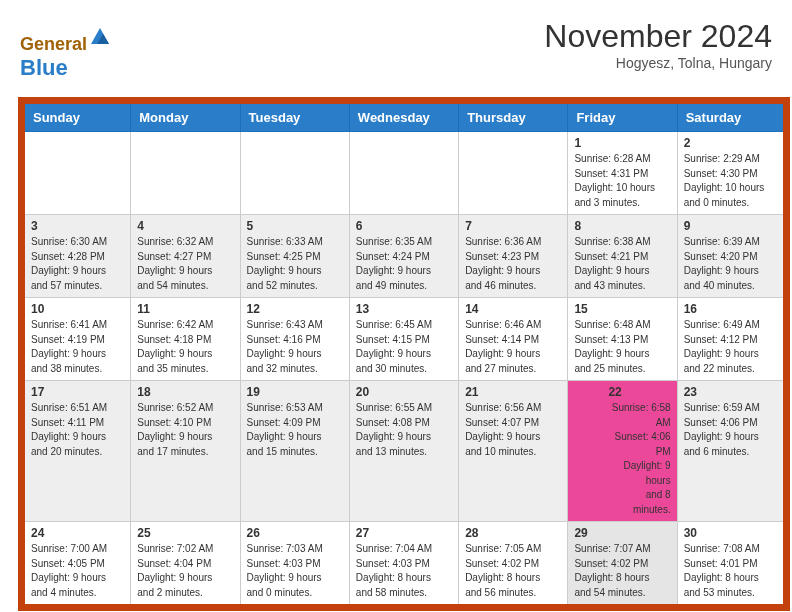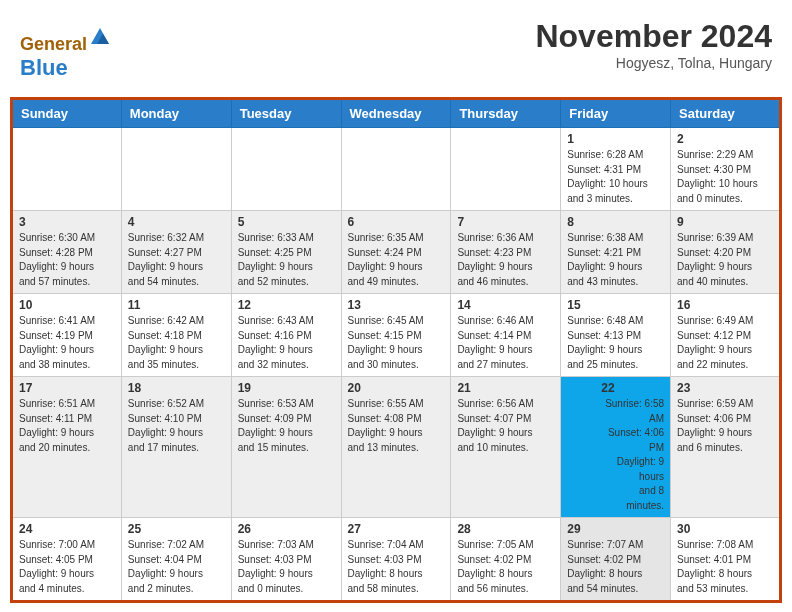--- a/index.html
+++ b/index.html
@@ -25,31 +25,32 @@
     .logo-row {
       display: flex;
       align-items: center;
       gap: 2px;
     }
     .title-area {
       text-align: right;
     }
     .month-title {
       font-size: 32px;
-      font-weight: bold;
+      font-weight: normal;
       color: #333;
     }
     .subtitle {
       font-size: 14px;
       color: #555;
     }
     .calendar {
       width: 100%;
       border-collapse: collapse;
-      border: 3px solid #c2410c;
+      border: 7px solid #c2410c;
+      margin-left: 8px;
     }
     .calendar th {
       background-color: #2a7dc9;
       color: #fff;
       font-size: 13px;
       font-weight: bold;
       text-align: left;
       padding: 6px 8px;
       border: 1px solid #1a6fb5;
     }
@@ -269,21 +270,21 @@
 Daylight: 9 hours
 and 13 minutes.</div>
         </td>
         <td style="background-color: rgb(238, 238, 238);">
           <span class="day-num">21</span>
           <div class="day-info" style="white-space: pre-line;">Sunrise: 6:56 AM
 Sunset: 4:07 PM
 Daylight: 9 hours
 and 10 minutes.</div>
         </td>
-        <td style="background-color: #0ea5e9; padding-left: 40px;">
+        <td style="background-color: #ec4899; padding-left: 40px;">
           <span class="day-num">22</span>
           <div class="day-info" style="white-space: pre-line; text-align: right;">Sunrise: 6:58 AM
 Sunset: 4:06 PM
 Daylight: 9 hours
 and 8 minutes.</div>
         </td>
         <td style="background-color: rgb(238, 238, 238);">
           <span class="day-num">23</span>
           <div class="day-info" style="white-space: pre-line;">Sunrise: 6:59 AM
 Sunset: 4:06 PM

